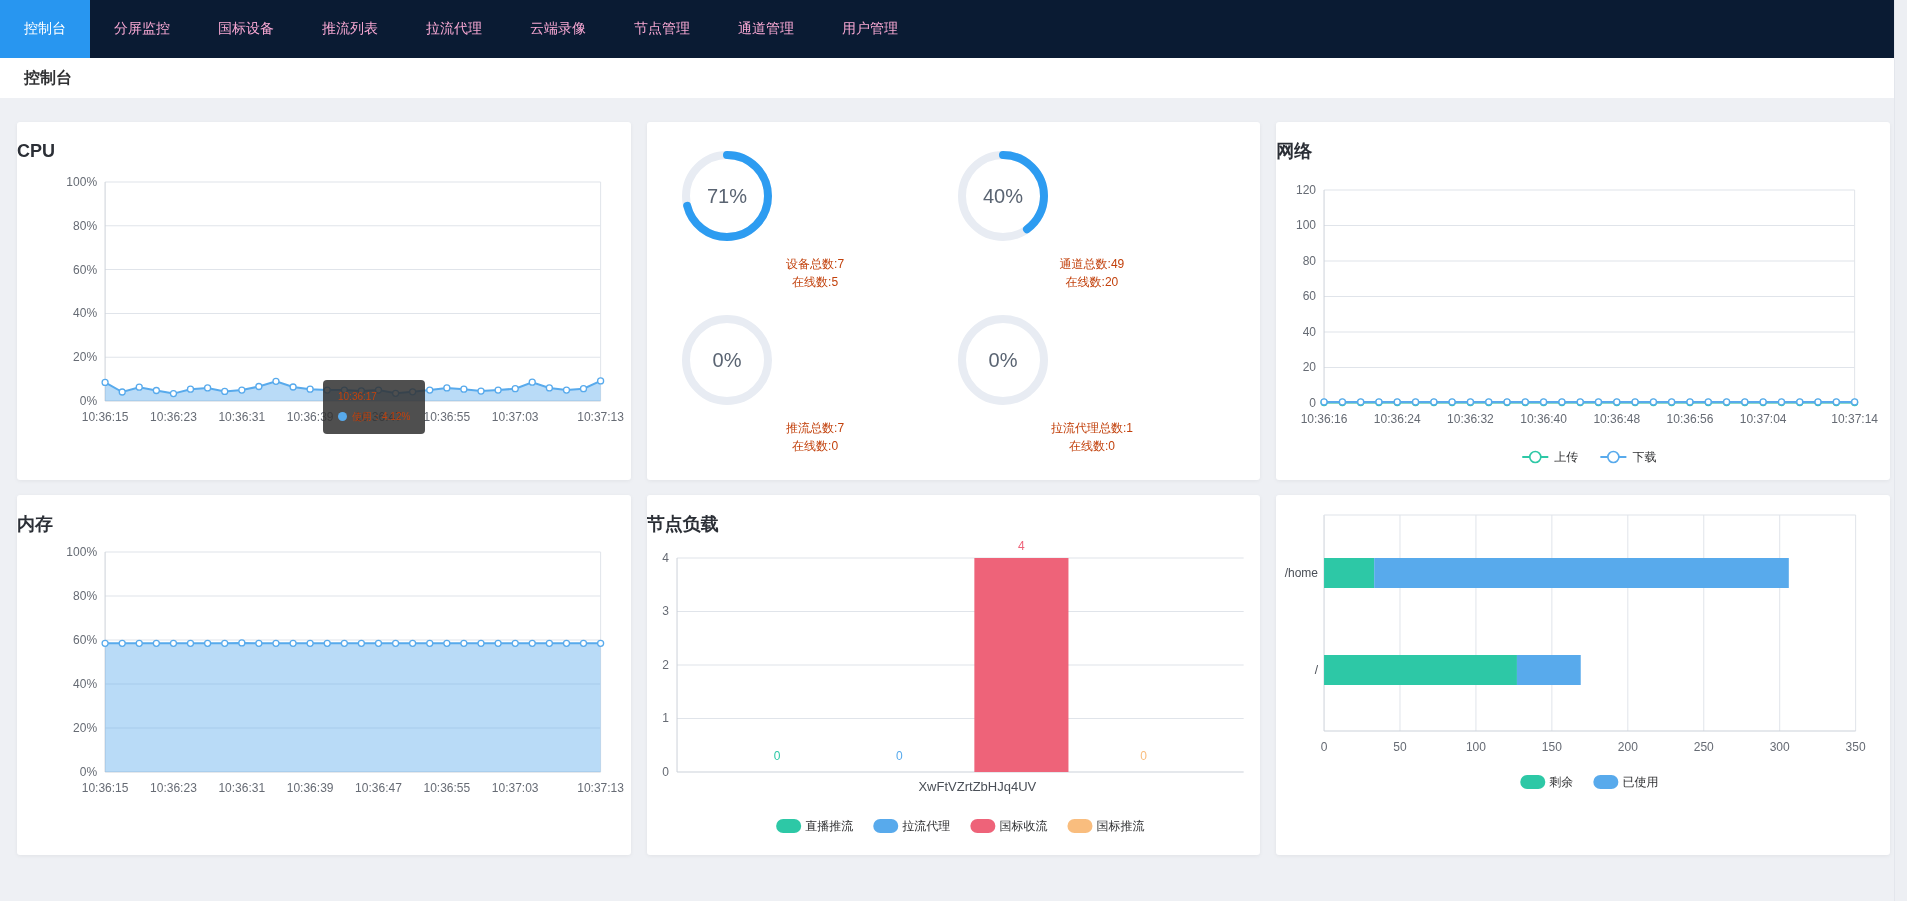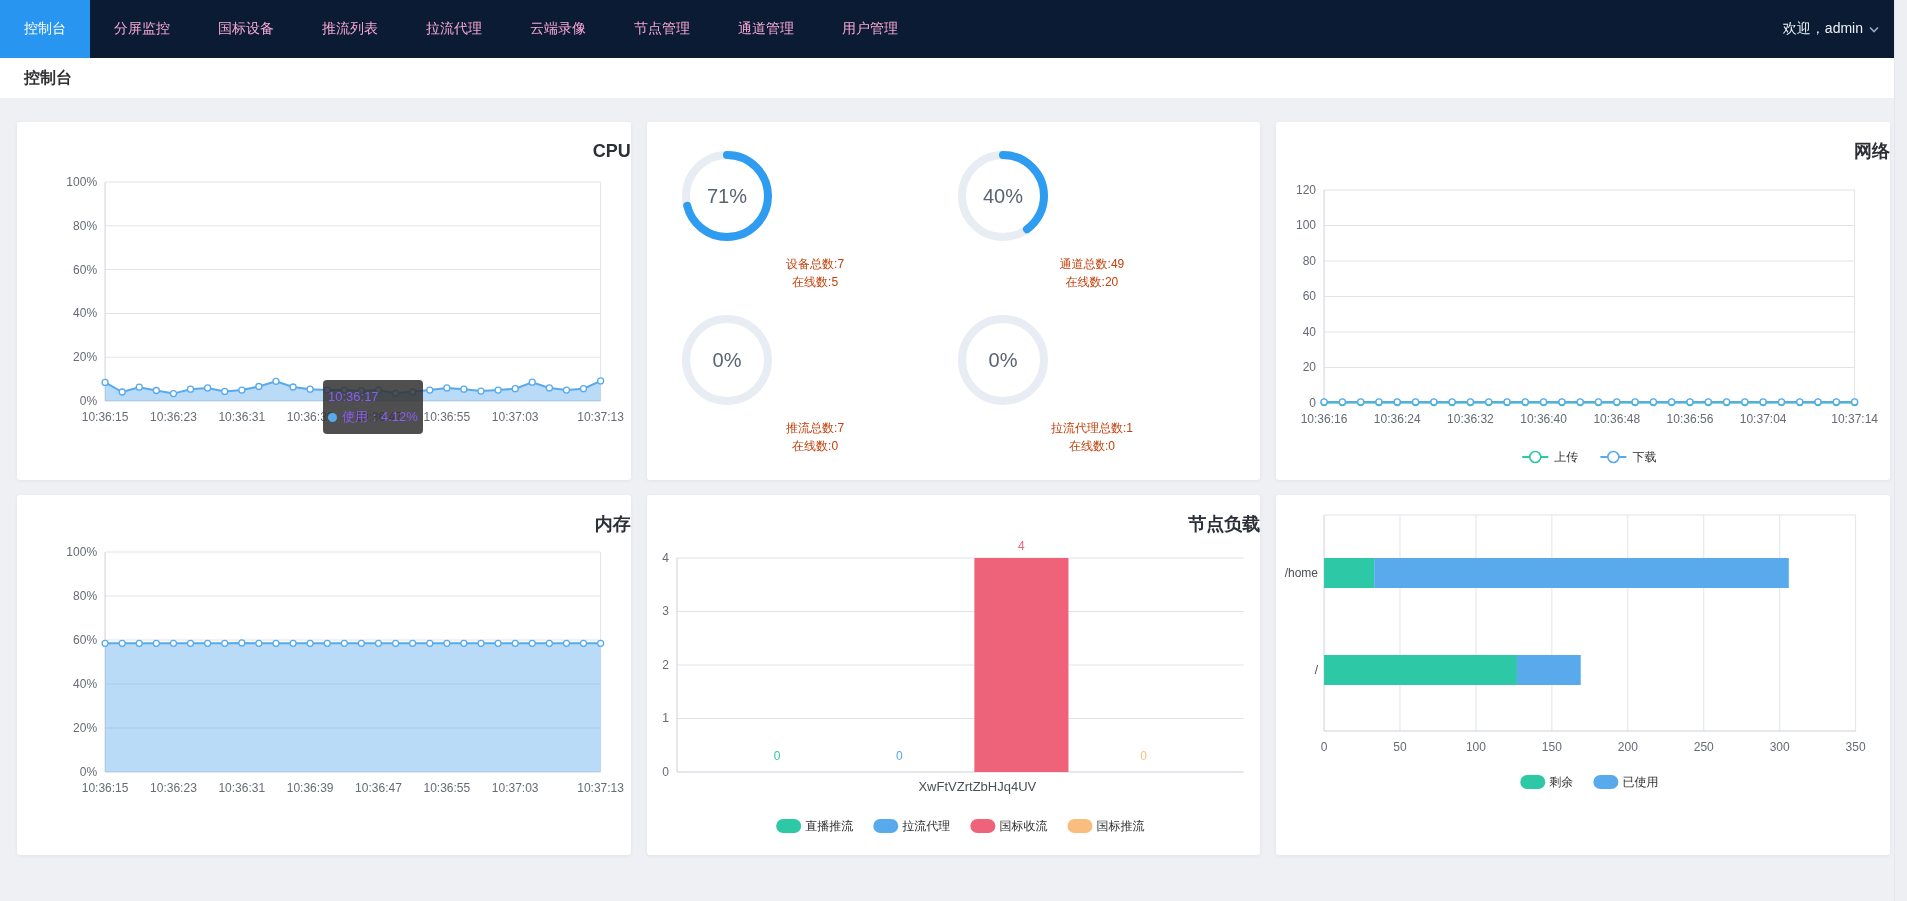--- a/index.html
+++ b/index.html
@@ -21,35 +21,35 @@
   
   .breadcrumb { height:40px; background:#fff; display:flex; align-items:center;
     padding-left:24px; font-size:16px; font-weight:bold; color:#303133;
     margin-bottom:24px; position:relative; z-index:1; }
 
   
   .content { padding:0 17px; display:grid; grid-template-columns:1fr 1fr 1fr;
     grid-template-rows:358px 360px; gap:15px 16px; }
   .panel { background:#fff; border-radius:3px; box-shadow:0 1px 4px rgba(0,0,0,.06);
     position:relative; overflow:hidden; }
-  .panel-title { padding-top:14px; height:44px; line-height:30px; text-align:right;
+  .panel-title { padding-top:14px; height:44px; line-height:30px; text-align:left;
     font-size:18px; font-weight:bold; color:#2b2f36; }
   svg.chart { display:block; width:100%; height:calc(100% - 44px); }
 
   
   .gauge-grid { display:grid; grid-template-columns:1fr 1fr; grid-template-rows:1fr 1fr;
     height:100%; padding:14px 30px 16px; }
   .gauge-cell { display:flex; flex-direction:column; justify-content:center; }
   .gauge-cell svg { display:block; }
   .gauge-lines { margin-top:9px; text-align:center; font-size:12px; color:#c2410c;
     line-height:18px; }
 
   
   .tooltip { position:absolute; left:306px; top:258px; background:rgba(50,50,50,.86);
-    color:#8b5cf6; font-size:13px; line-height:20px; padding:7px 5px; border-radius:4px;
+    color:#c2410c; font-size:10px; line-height:20px; padding:7px 15px; border-radius:4px;
     white-space:nowrap; z-index:5; pointer-events:none; }
   .tooltip .tt-time { text-align:left; }
   .tooltip .dot { display:inline-block; width:9px; height:9px; border-radius:50%;
     background:#58aaec; margin-right:5px; vertical-align:-1px; }
 
   
   .scroll-strip { position:fixed; top:0; right:0; width:13px; height:901px;
     background:#edeff3; border-left:1px solid #e3e6ec; z-index:10; }
 </style>
 </head>
@@ -78,26 +78,20 @@
       <div class="nav-item">
         <span>节点管理</span>
       </div>
       <div class="nav-item">
         <span>通道管理</span>
       </div>
       <div class="nav-item">
         <span>用户管理</span>
       </div>
     </div>
-  <div class="nav-user">
-    <span>欢迎，admin</span>
-    <svg class="caret" width="10" height="7" viewBox="0 0 10 7">
-        <polyline points="1,1.5 5,5.5 9,1.5" fill="none" stroke="#cfd6e4" stroke-width="1.6"></polyline>
-      </svg>
-  </div>
 </div>
 
 <div class="breadcrumb">
   <span>控制台</span>
 </div>
 
 <div class="content">
 
   <div class="panel">
     <div class="panel-title">CPU</div>

